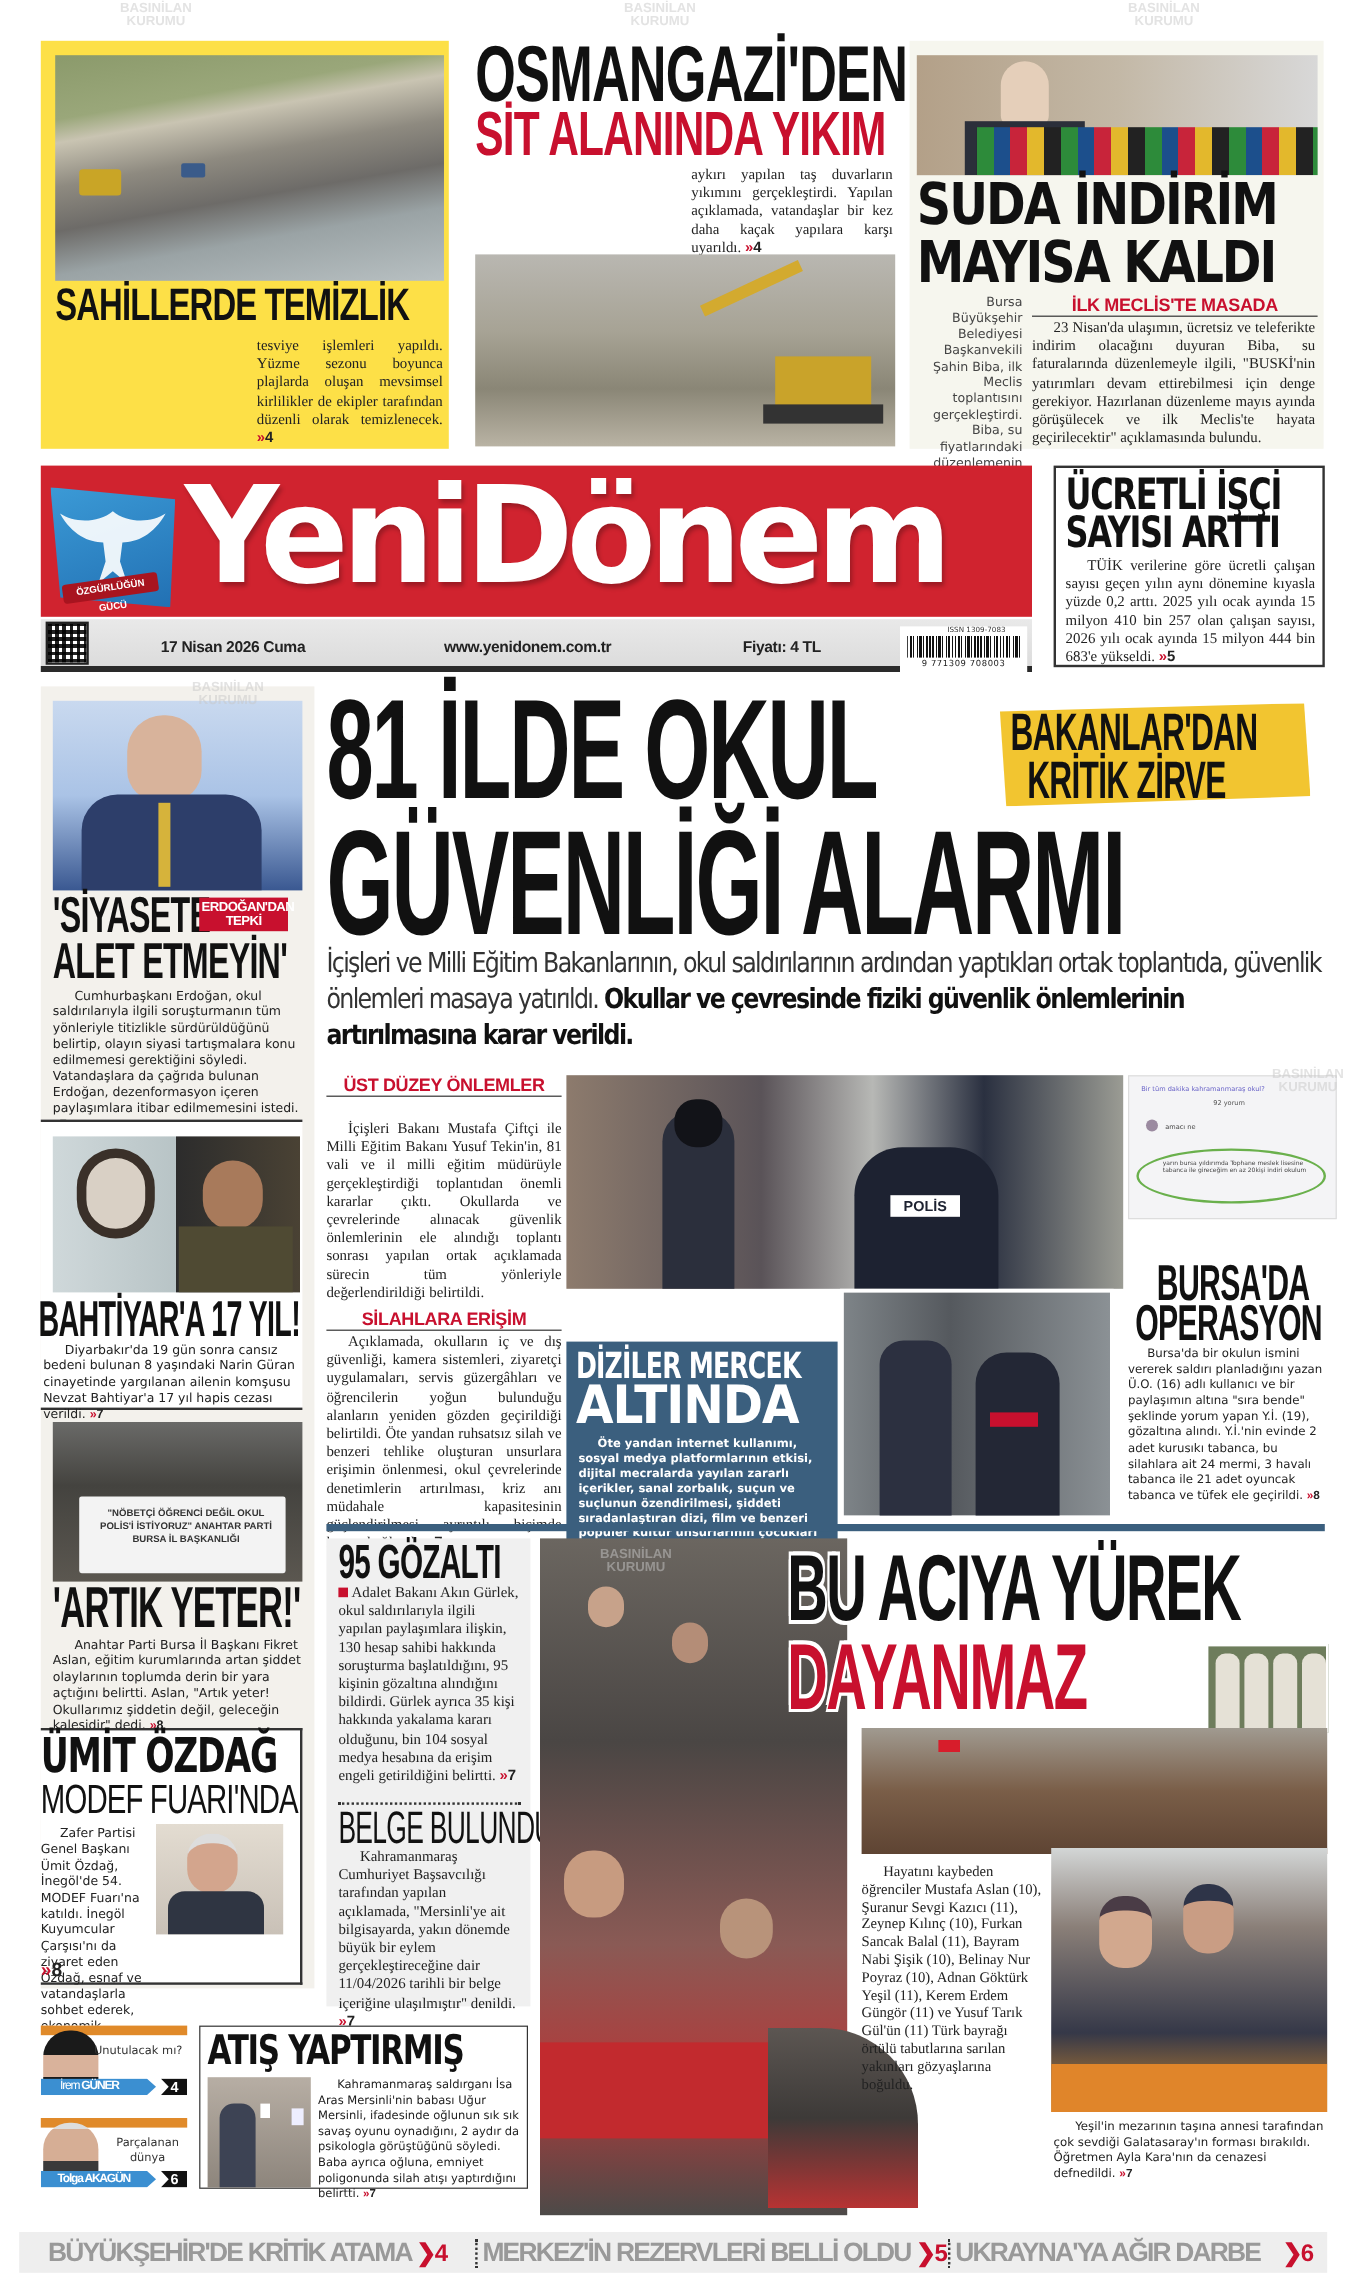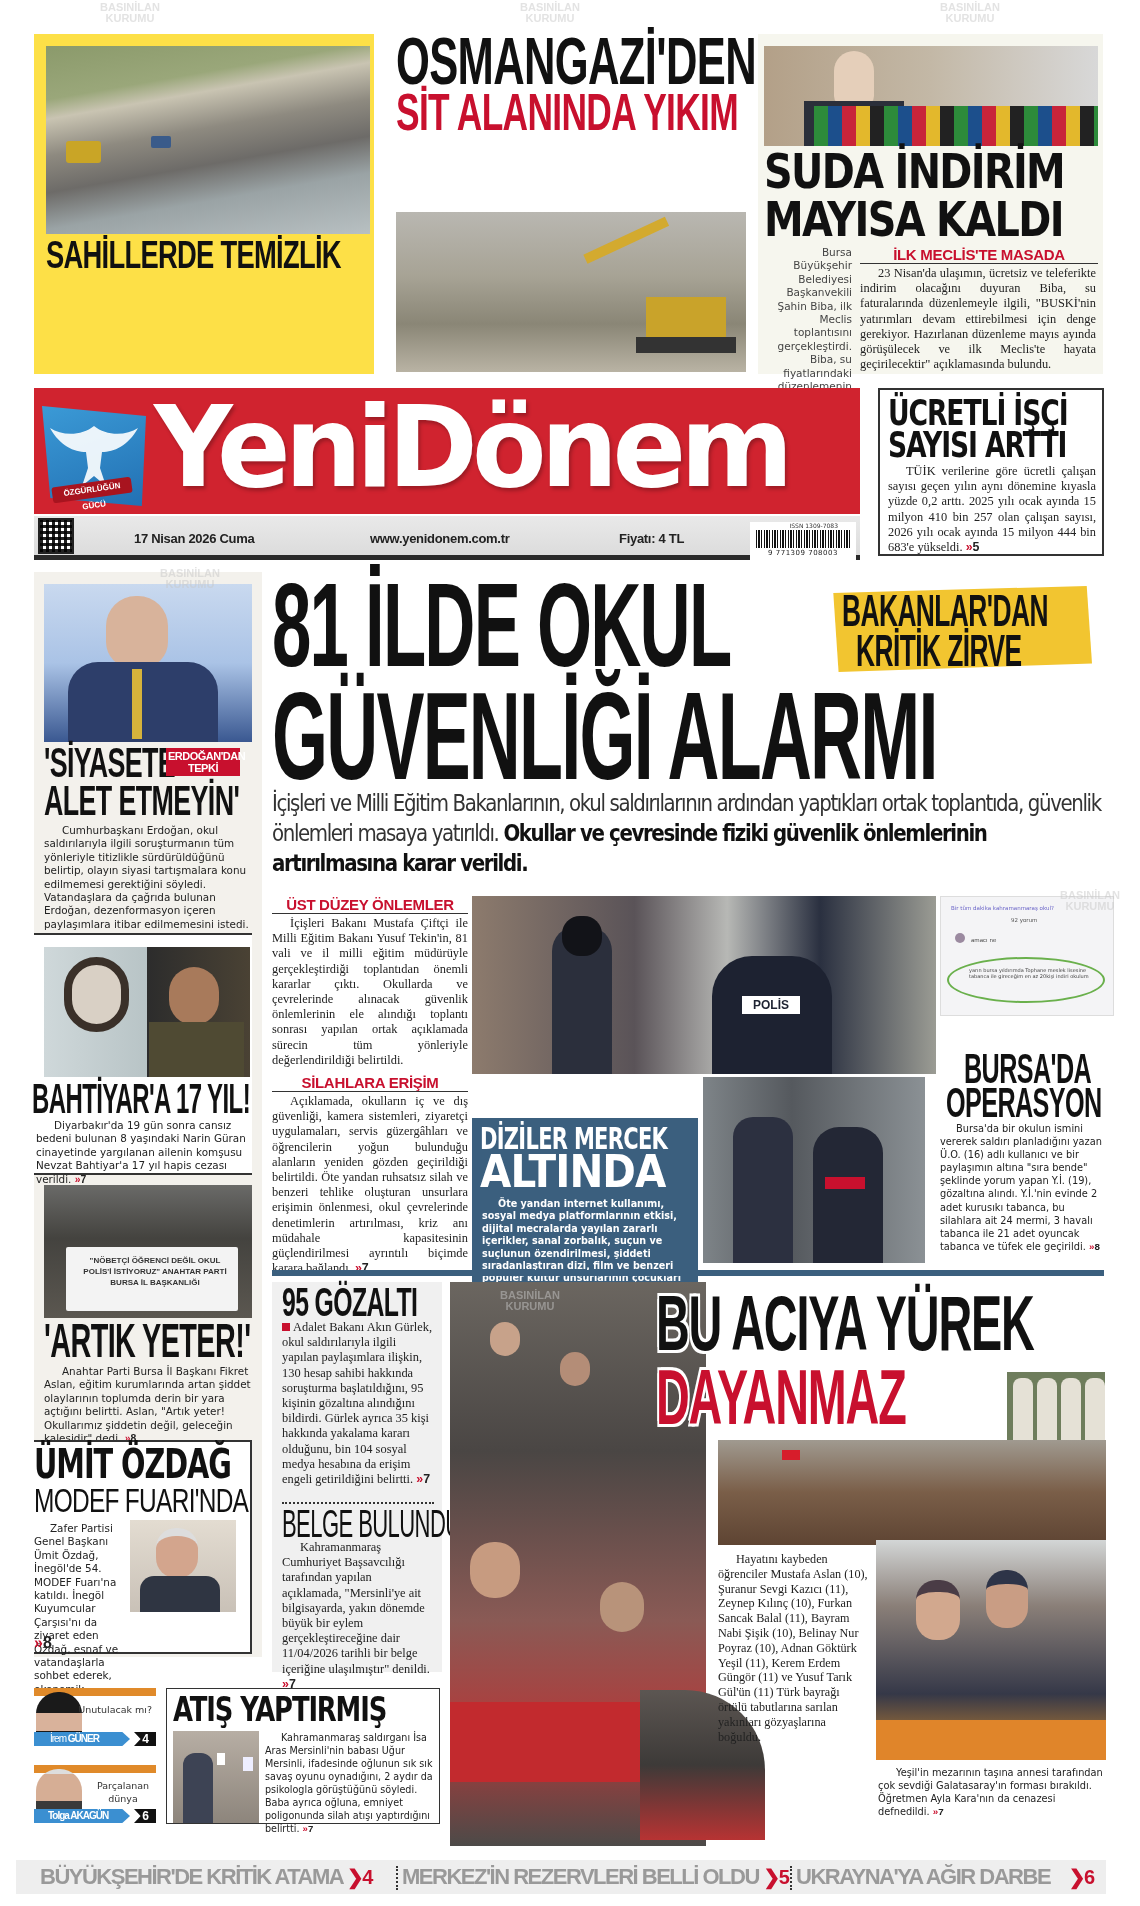--- a/index.html
+++ b/index.html
@@ -22,25 +22,27 @@
 </style>
 </head>
 <body>
 
 <div class="abs" style="left:34px;top:34px;width:340px;height:340px;background:#fde047;">
   <div class="photo" style="left:12px;top:12px;width:324px;height:188px;background:linear-gradient(170deg,#8b9a6b 0%,#9aa77a 22%,#c9c4b2 30%,#8e8a80 45%,#6d6b68 60%,#9aa3a5 75%,#b8c0c2 100%);">
     <div class="abs" style="left:20px;top:95px;width:35px;height:22px;background:#c9a526;border-radius:3px"></div>
     <div class="abs" style="left:105px;top:90px;width:20px;height:12px;background:#3a5b8a;border-radius:2px"></div>
   </div>
   <div class="cond" style="position:absolute;left:12px;top:200px;font-size:38px;color:#111;transform:scaleX(.72);white-space:nowrap;letter-spacing:-1px">SAHİLLERDE TEMİZLİK</div>
+  <div class="body" style="position:absolute;left:180px;top:247px;width:155px;"><span>tesviye işlemleri yapıldı. Yüzme sezonu boyunca plajlarda oluşan mevsimsel kirlilikler de ekipler tarafından düzenli olarak temizlenecek.</span> <span class="ref">»</span><span class="refn">4</span></div>
 </div>
 
 <div class="abs" style="left:390px;top:30px;width:360px;height:345px;">
   <div class="cond" style="position:absolute;left:6px;top:0;font-size:66px;color:#111;transform:scaleX(.66);white-space:nowrap;line-height:62px">OSMANGAZİ'DEN</div>
   <div class="cond red" style="position:absolute;left:6px;top:58px;font-size:52px;transform:scaleX(.68);white-space:nowrap;line-height:48px">SİT ALANINDA YIKIM</div>
+  <div class="body" style="position:absolute;left:186px;top:108px;width:168px"><span>aykırı yapılan taş duvarların yıkımını gerçekleştirdi. Yapılan açıklamada, vatandaşlar bir kez daha kaçak yapılara karşı uyarıldı.</span> <span class="ref">»</span><span class="refn">4</span></div>
   <div class="photo" style="left:6px;top:182px;width:350px;height:160px;background:linear-gradient(180deg,#b9b7b1 0%,#a7a395 40%,#8a8676 70%,#b9b3a4 100%)">
     <div class="abs" style="left:200px;top:20px;width:90px;height:80px;border-top:10px solid #d3aa2f;transform:rotate(-25deg)"></div>
     <div class="abs" style="left:250px;top:85px;width:80px;height:45px;background:#c9a32a"></div>
     <div class="abs" style="left:240px;top:125px;width:100px;height:16px;background:#333"></div>
   </div>
 </div>
 
 <div class="abs" style="left:758px;top:34px;width:345px;height:340px;background:#f6f6ee;">
   <div class="photo" style="left:6px;top:12px;width:334px;height:100px;background:linear-gradient(90deg,#b3a088 0%,#c3b8a6 50%,#d8d8d8 100%)">
     <div class="abs" style="left:70px;top:5px;width:40px;height:55px;background:#e5cfba;border-radius:20px 20px 10px 10px"></div>
@@ -133,21 +135,21 @@
   <div class="cond" style="position:absolute;left:0;top:0;font-size:118px;color:#111;transform:scaleX(.6);white-space:nowrap;line-height:110px;letter-spacing:-3px">81 İLDE OKUL</div>
   <div class="abs" style="left:556px;top:16px;width:264px;height:86px;background:#f2c530;clip-path:polygon(2% 8%,98% 0,100% 90%,4% 100%)"></div>
   <div class="cond" style="position:absolute;left:570px;top:20px;font-size:44px;color:#111;transform:scaleX(.6);white-space:nowrap;line-height:42px">BAKANLAR'DAN</div>
   <div class="cond" style="position:absolute;left:584px;top:60px;font-size:44px;color:#111;transform:scaleX(.6);white-space:nowrap;line-height:42px">KRİTİK ZİRVE</div>
   <div class="cond" style="position:absolute;left:0;top:108px;font-size:124px;color:#111;transform:scaleX(.58);white-space:nowrap;line-height:116px;letter-spacing:-3px">GÜVENLİĞİ ALARMI</div>
   <div class="abs" style="left:0;top:218px;width:840px;font-family:'DejaVu Sans',sans-serif;font-size:23px;line-height:30px;color:#333;letter-spacing:-1.6px;transform:scaleX(.86);transform-origin:left top;width:976px"><span style="font-weight:normal">İçişleri ve Milli Eğitim Bakanlarının, okul saldırılarının ardından yaptıkları ortak toplantıda, güvenlik önlemleri masaya yatırıldı. </span><span style="font-weight:bold;color:#111">Okullar ve çevresinde fiziki güvenlik önlemlerinin artırılmasına karar verildi.</span></div>
 </div>
 
 <div class="abs" style="left:272px;top:896px;width:200px;height:370px">
   <div class="kicker" style="width:196px">ÜST DÜZEY ÖNLEMLER</div>
-  <div class="body" style="width:196px;margin-top:2px">
+  <div class="body" style="width:196px;margin-top:19px">
       <p>İçişleri Bakanı Mustafa Çiftçi ile Milli Eğitim Bakanı Yusuf Tekin'in, 81 vali ve il milli eğitim müdürüyle gerçekleştirdiği toplantıdan önemli kararlar çıktı. Okullarda ve çevrelerinde alınacak güvenlik önlemlerinin ele alındığı toplantı sonrası yapılan ortak açıklamada sürecin tüm yönleriyle değerlendirildiği belirtildi.</p>
     </div>
   <div class="kicker" style="width:196px;margin-top:6px">SİLAHLARA ERİŞİM</div>
   <div class="body" style="width:196px;margin-top:2px">
       <p><span>Açıklamada, okulların iç ve dış güvenliği, kamera sistemleri, ziyaretçi uygulamaları, servis güzergâhları ve öğrencilerin yoğun bulunduğu alanların yeniden gözden geçirildiği belirtildi. Öte yandan ruhsatsız silah ve benzeri tehlike oluşturan unsurlara erişimin önlenmesi, okul çevrelerinde denetimlerin artırılması, kriz anı müdahale kapasitesinin güçlendirilmesi ayrıntılı biçimde karara bağlandı.</span> <span class="ref">»</span><span class="refn">7</span></p>
     </div>
 </div>
 
 <div class="photo" style="left:472px;top:896px;width:464px;height:178px;background:linear-gradient(90deg,#8d7b6d 0%,#5a5358 35%,#b7b8b5 55%,#2a3040 75%,#9b9c94 100%)">
   <div class="abs" style="left:80px;top:30px;width:60px;height:150px;background:#2b2f3c;border-radius:25px 25px 0 0"></div>

